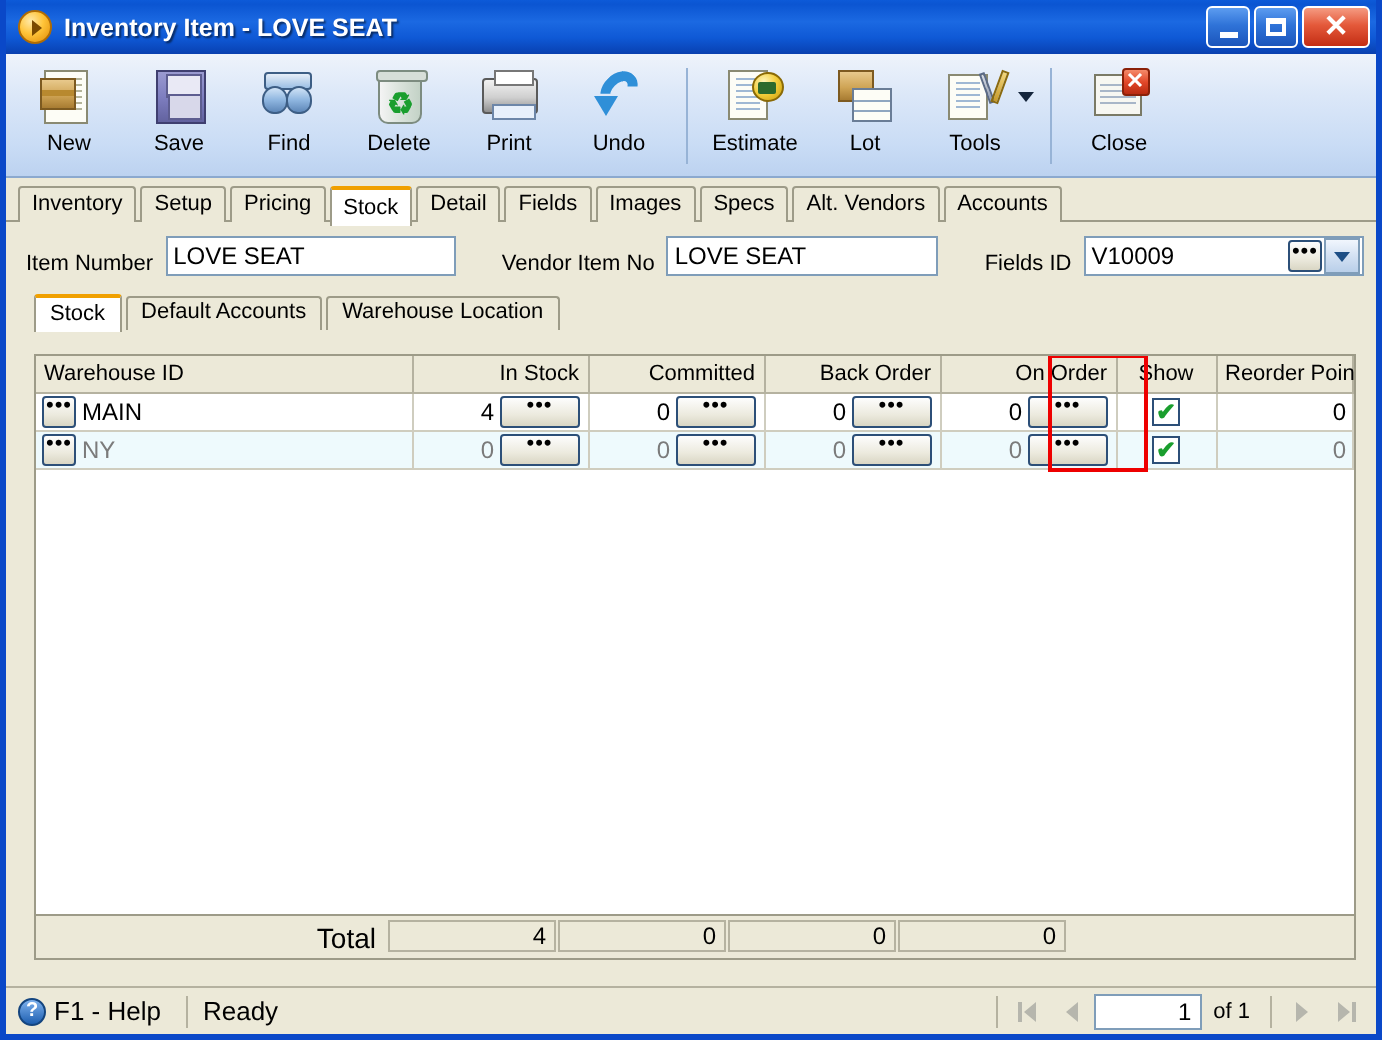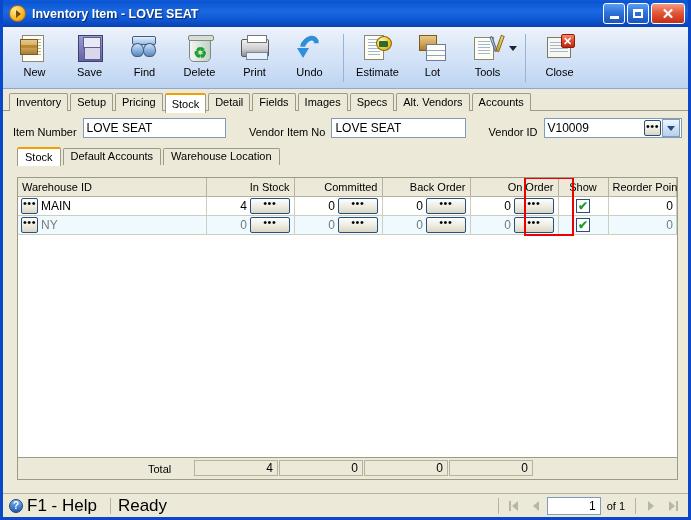--- a/index.html
+++ b/index.html
@@ -420,21 +420,21 @@
   }
   
   .totalbar {
     margin: 0 10px 0 14px;
     border: 1px solid #9d9b88; border-top: none;
     background: #ece9d8;
     height: 22px;
     display: flex; align-items: center;
     position: relative;
   }
-  .tot-label { position: absolute; text-align: left; font-size: 11px; }
+  .tot-label { position: absolute; text-align: right; font-size: 14px; }
   .tot-cell {
     position: absolute; height: 16px; top: 2px;
     border: 1px solid #b5b2a0;
     background: #ece9d8;
     font-size: 12px; text-align: right; padding-right: 4px;
     line-height: 14px;
   }
   
   .statusbar {
     position: absolute; left: 0; bottom: 0; right: 0;
@@ -448,21 +448,21 @@
   .sb-help { display: flex; align-items: center; gap: 4px; padding: 0 6px 0 2px; }
   .sb-qicon {
     width: 14px; height: 14px; border-radius: 50%;
     background: linear-gradient(to bottom, #7fb2ee, #1d5eb0);
     border: 1px solid #14457f;
     color: #fff; font-size: 10px; font-weight: bold;
     display: flex; align-items: center; justify-content: center;
     line-height: 1;
   }
   .sb-div { width: 1px; height: 16px; background: #b5b2a0; margin: 0 7px; }
-  .sb-text { font-size: 17px; }
+  .sb-text { font-size: 13px; }
   .sb-nav { margin-left: auto; display: flex; align-items: center; gap: 0; }
   .nav-btn {
     width: 22px; height: 18px;
     display: flex; align-items: center; justify-content: center;
     gap: 1px;
   }
   .nav-btn .tri {
     width: 0; height: 0;
     border-top: 5px solid transparent; border-bottom: 5px solid transparent;
   }
@@ -622,21 +622,21 @@
 
   <div class="body">
 
     <div class="fieldrow">
       <div class="flabel">Item Number</div>
       <div class="finput" style="width:155px;">LOVE SEAT</div>
       <div style="width:12px;"></div>
       <div class="flabel">Vendor Item No</div>
       <div class="finput" style="width:145px;">LOVE SEAT</div>
       <div style="width:12px;"></div>
-      <div class="flabel">Vendor ID</div>
+      <div class="flabel">Fields ID</div>
       <div class="combo" style="width:150px;">
         <span class="val">V10009</span>
         <span class="ell-btn">•••</span>
         <span class="combo-arrow">
             <i></i>
           </span>
       </div>
     </div>
 
     <div class="innertabs">

